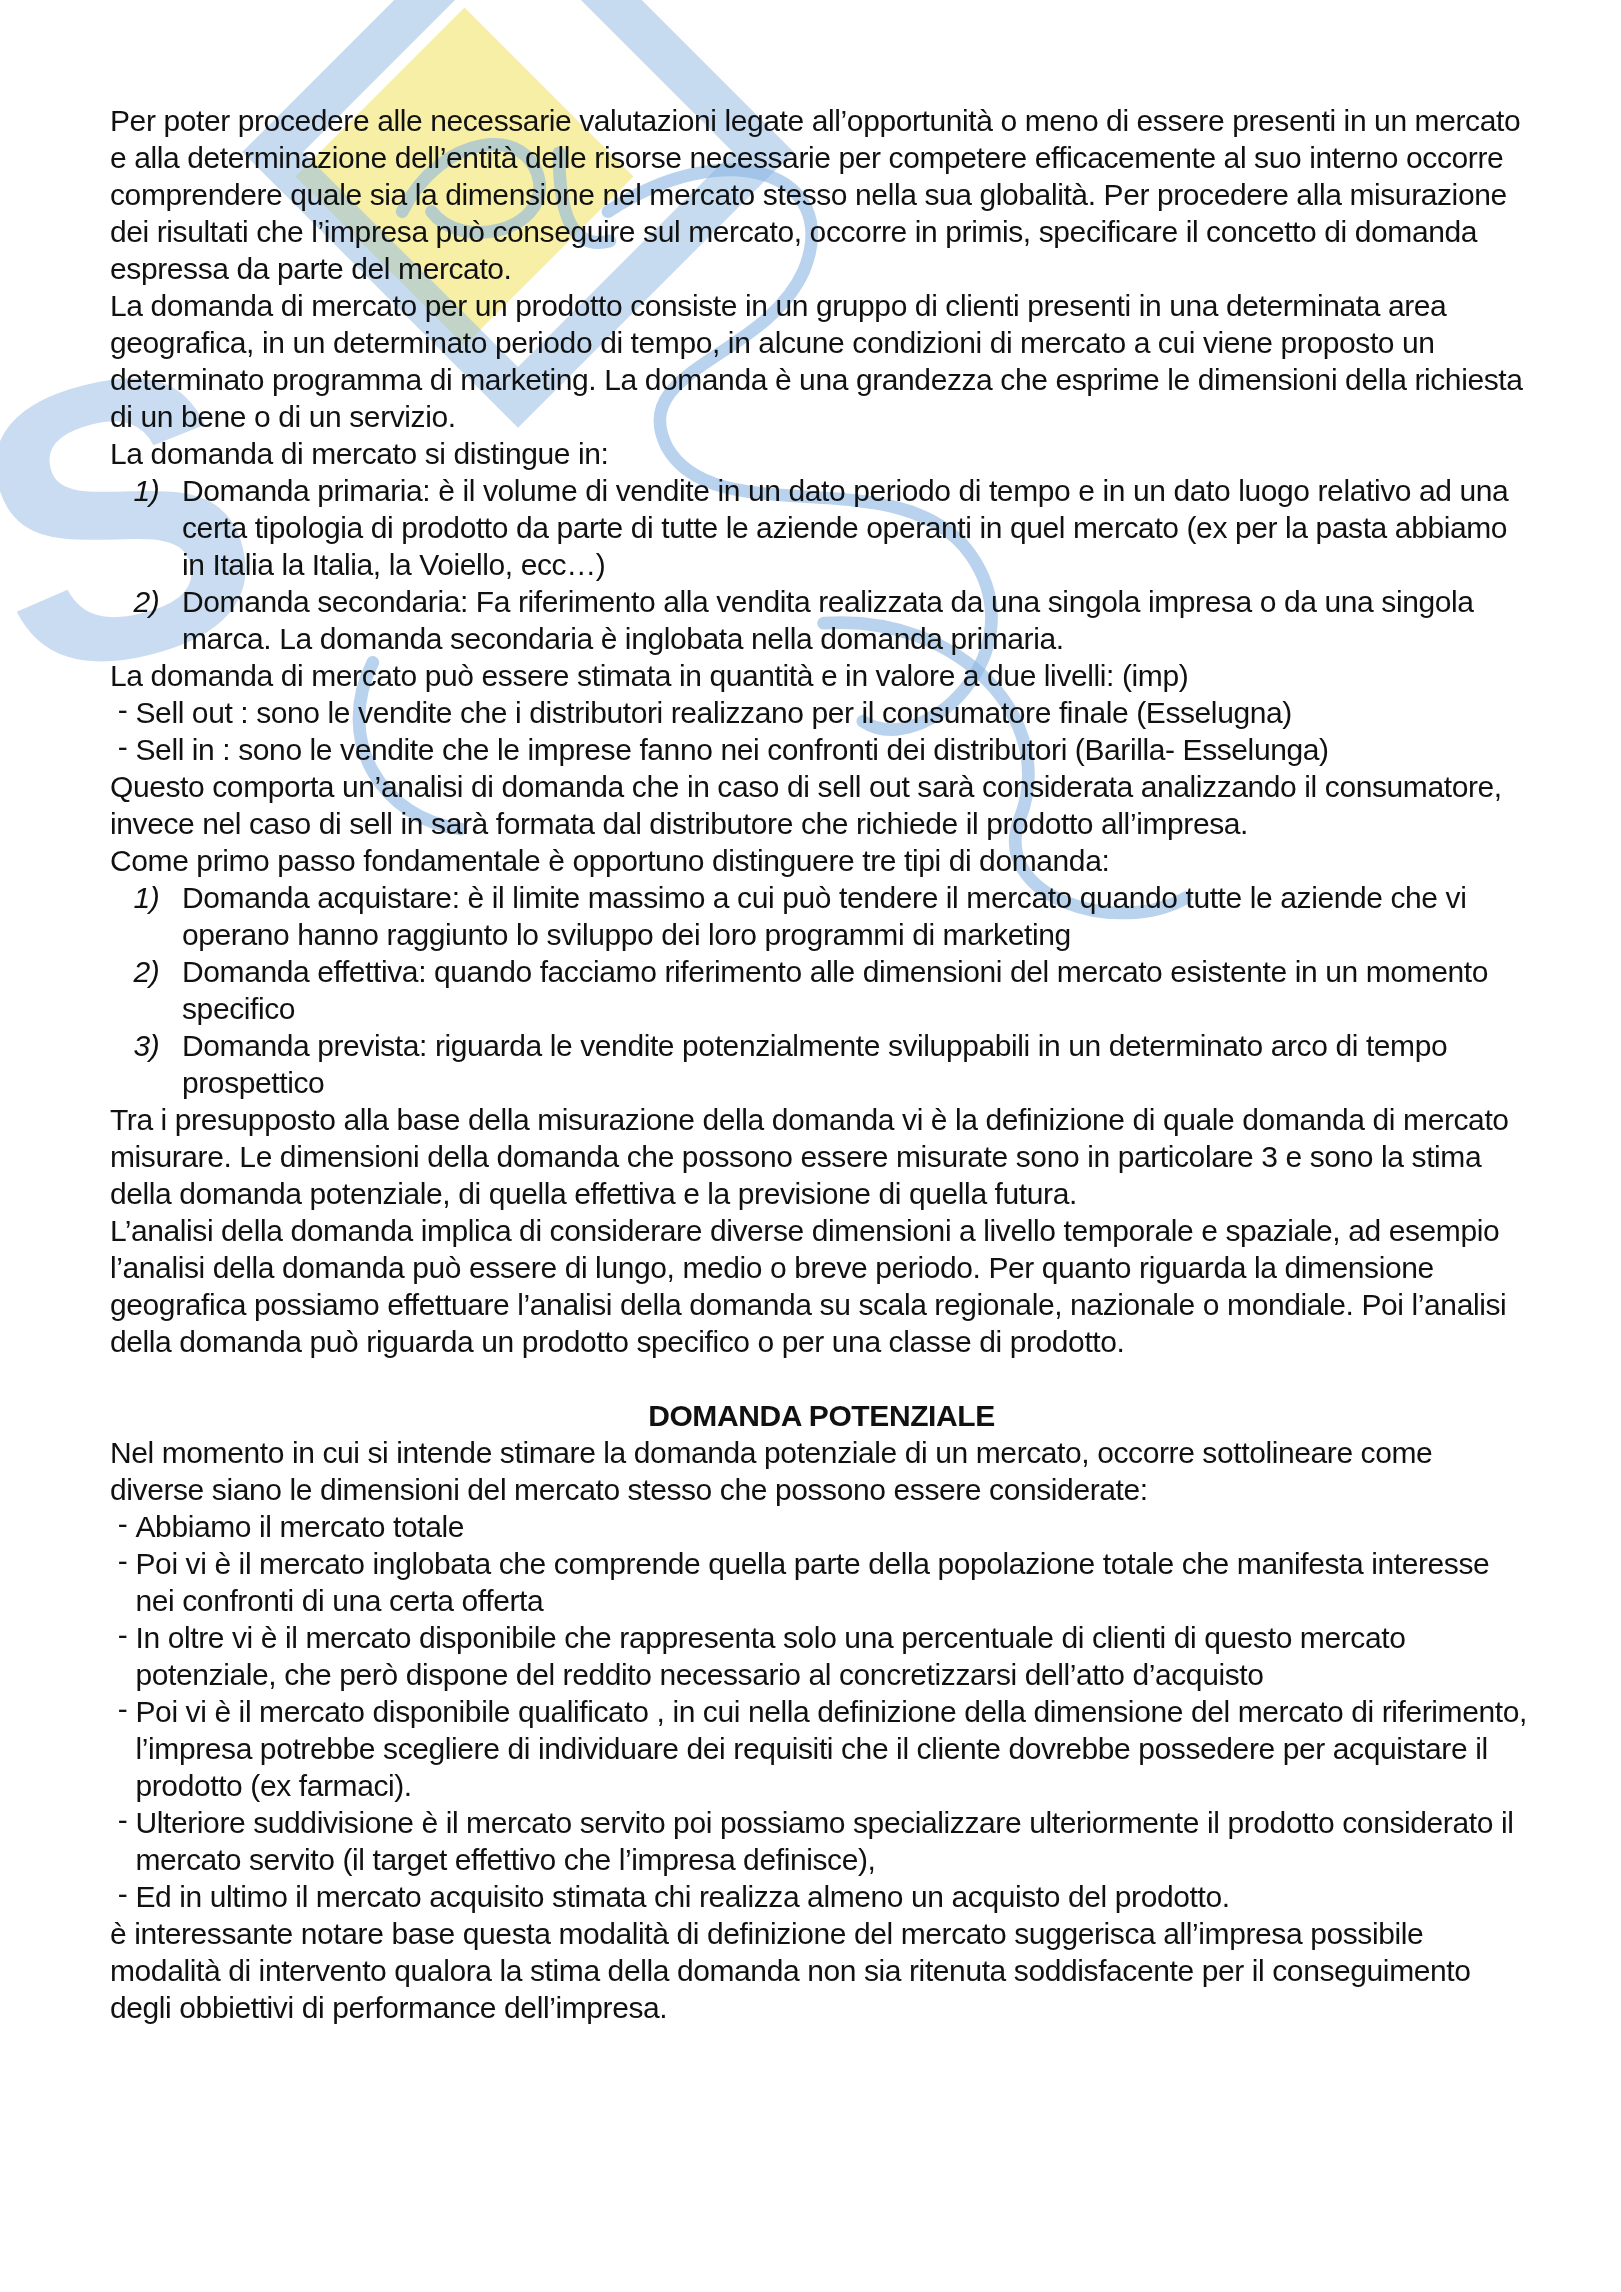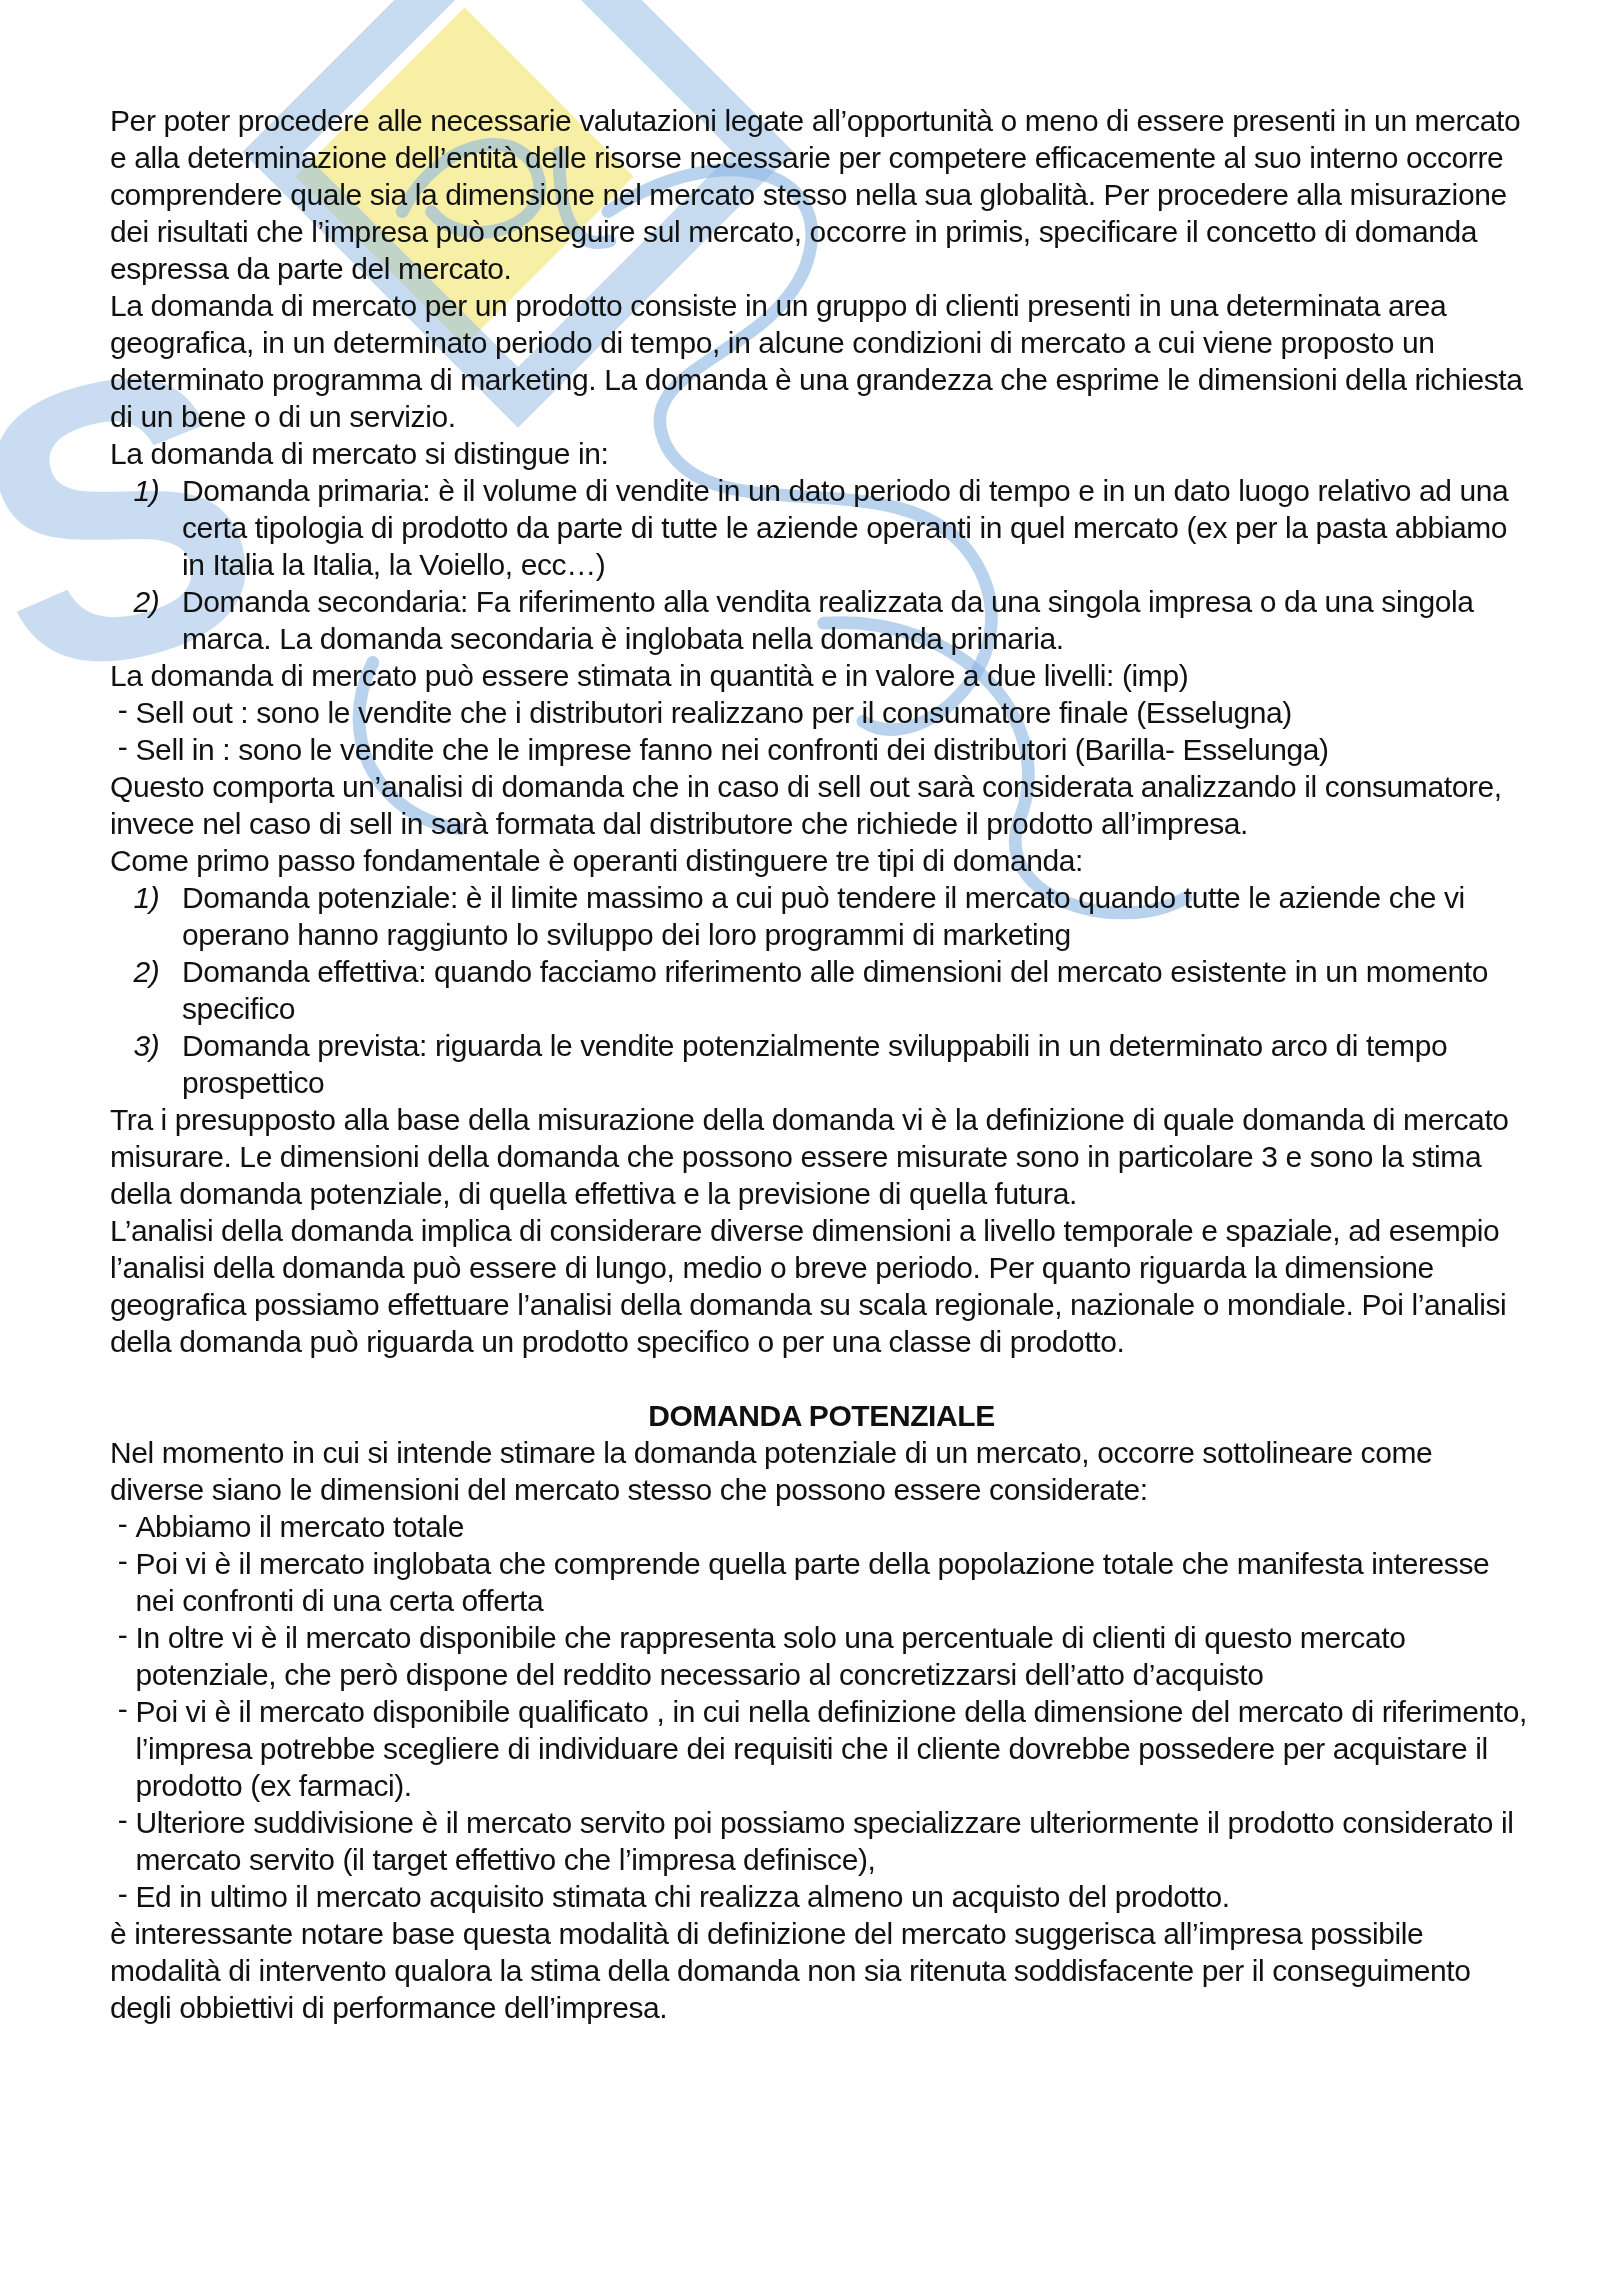--- a/index.html
+++ b/index.html
@@ -91,26 +91,26 @@
         <span>Sell out : sono le vendite che i distributori realizzano per il consumatore finale (Esselugna)</span>
       </div>
       <div class="dash-item">
         <span class="dash-marker">-</span>
         <span>Sell in : sono le vendite che le imprese fanno nei confronti dei distributori (Barilla- Esselunga)</span>
       </div>
     </div>
 
     <p>Questo comporta un’analisi di domanda che in caso di sell out sarà considerata analizzando il consumatore, invece nel caso di sell in sarà formata dal distributore che richiede il prodotto all’impresa.</p>
 
-    <p>Come primo passo fondamentale è operanti distinguere tre tipi di domanda:</p>
+    <p>Come primo passo fondamentale è opportuno distinguere tre tipi di domanda:</p>
 
     <div>
       <div class="num-item">
         <span class="num-marker">1)</span>
-        <span>Domanda potenziale: è il limite massimo a cui può tendere il mercato quando tutte le aziende che vi operano hanno raggiunto lo sviluppo dei loro programmi di marketing</span>
+        <span>Domanda acquistare: è il limite massimo a cui può tendere il mercato quando tutte le aziende che vi operano hanno raggiunto lo sviluppo dei loro programmi di marketing</span>
       </div>
       <div class="num-item">
         <span class="num-marker">2)</span>
         <span>Domanda effettiva: quando facciamo riferimento alle dimensioni del mercato esistente in un momento specifico</span>
       </div>
       <div class="num-item">
         <span class="num-marker">3)</span>
         <span>Domanda prevista: riguarda le vendite potenzialmente sviluppabili in un determinato arco di tempo prospettico</span>
       </div>
     </div>

